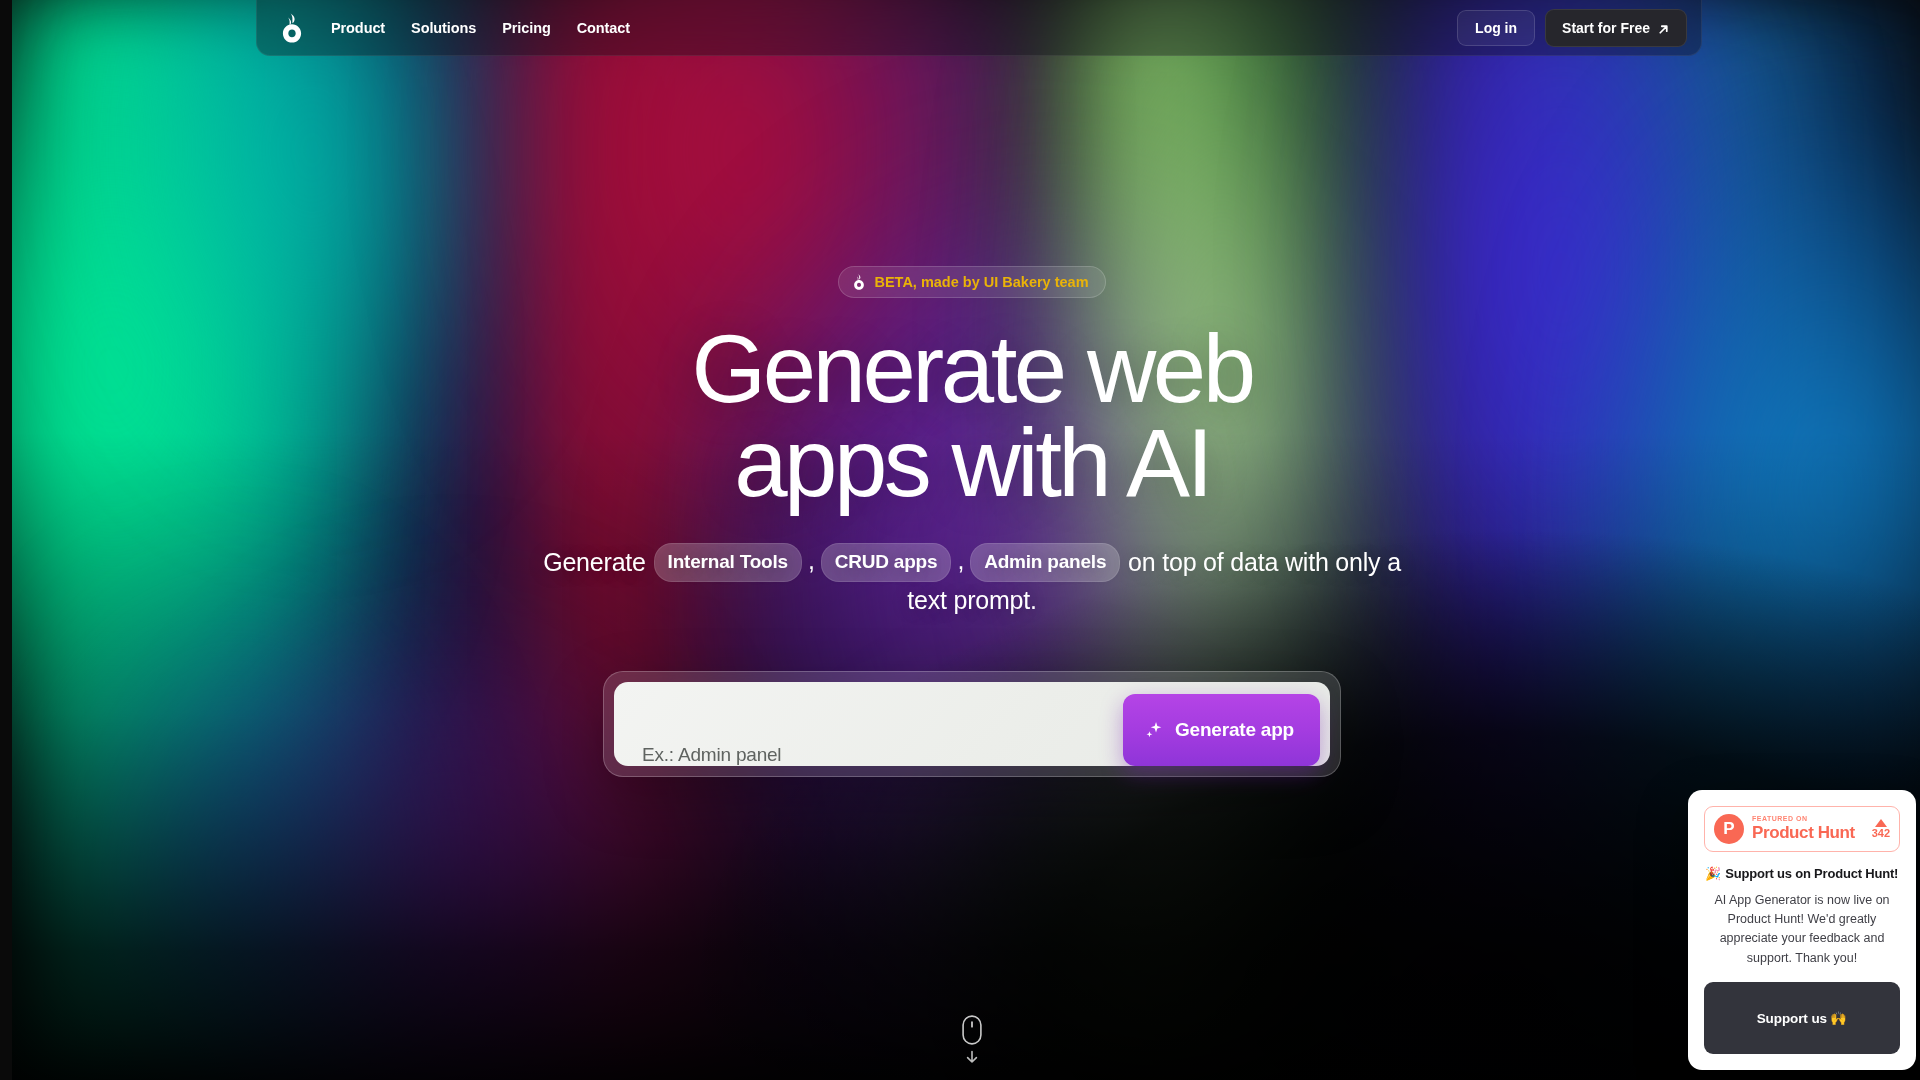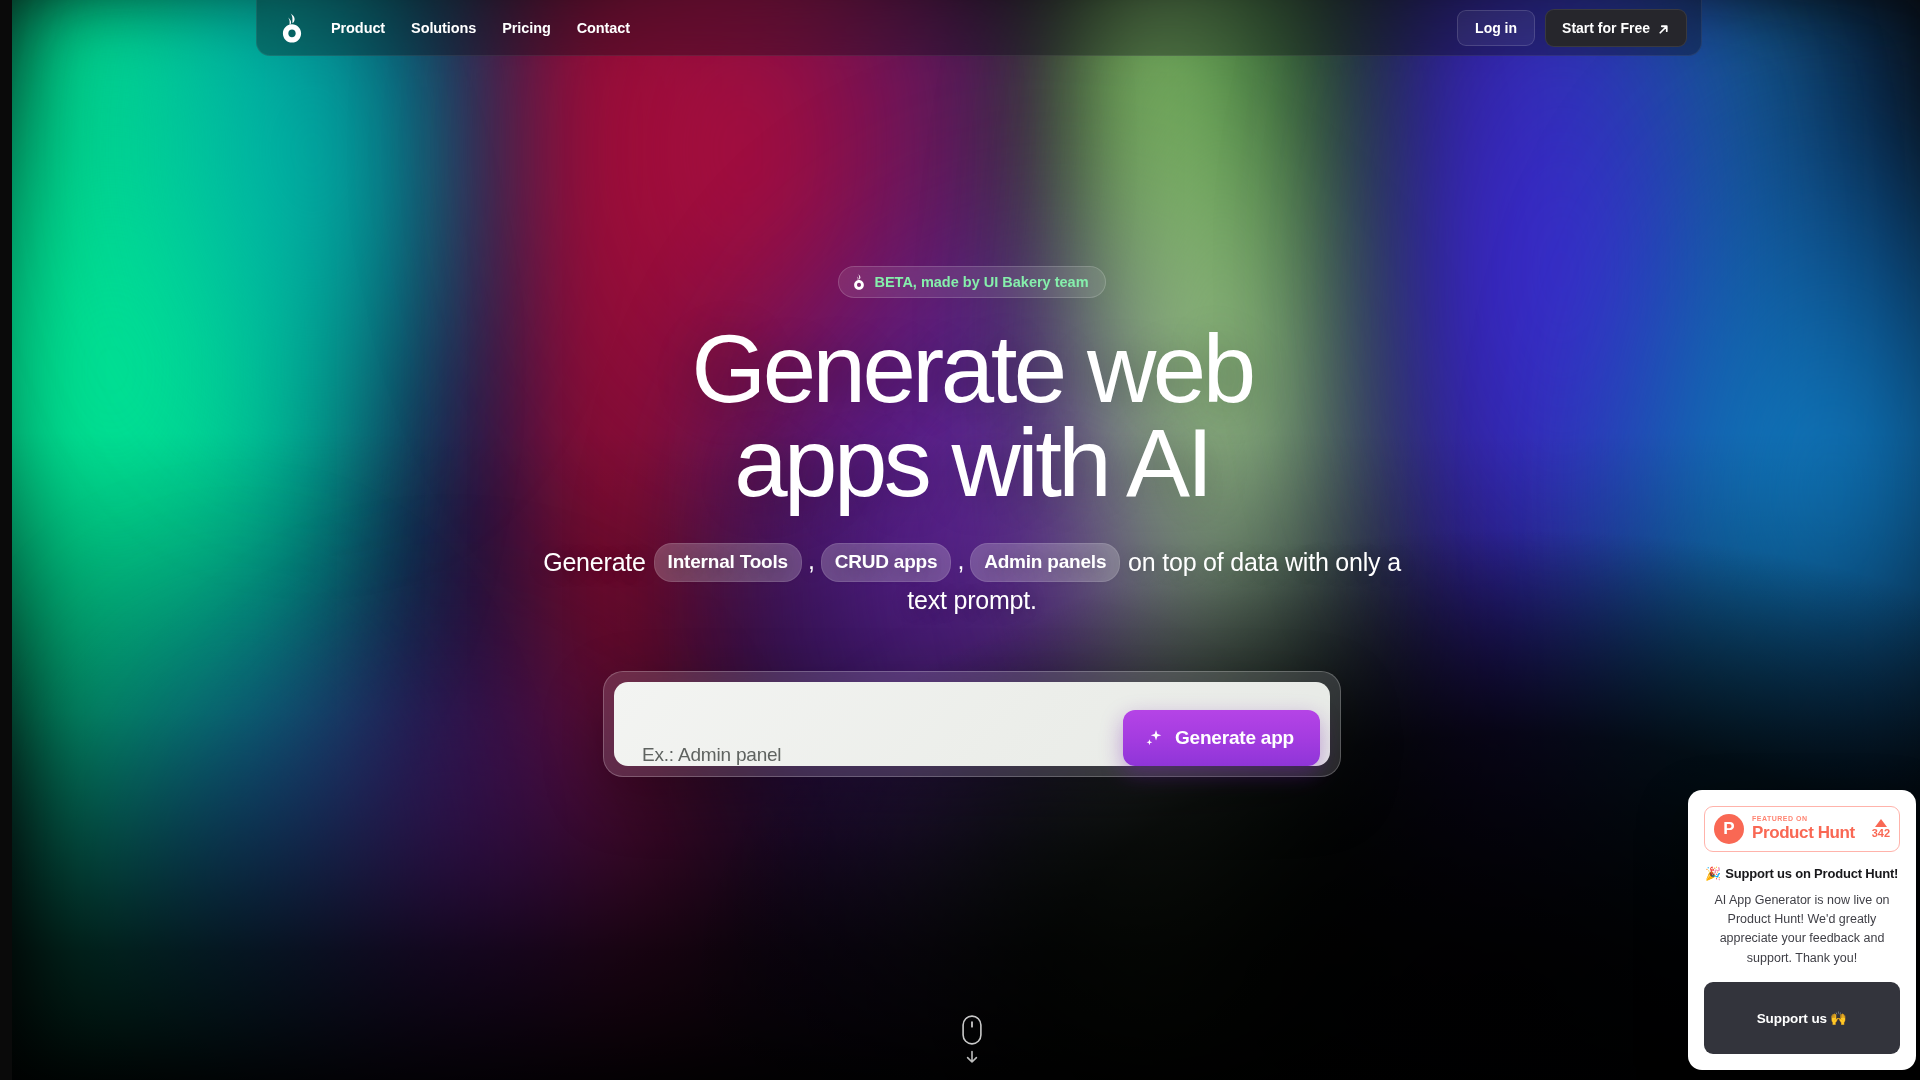--- a/index.html
+++ b/index.html
@@ -205,21 +205,21 @@
     margin-top: 266px;
     display: inline-flex;
     align-items: center;
     gap: 8px;
     padding: 7px 16px 7px 13px;
     border-radius: 999px;
     background: rgba(255,255,255,0.10);
     border: 1px solid rgba(255,255,255,0.16);
     backdrop-filter: blur(10px);
     -webkit-backdrop-filter: blur(10px);
-    color: #86efac;
+    color: #eab308;
     font-size: 14.5px;
     font-weight: 600;
     white-space: nowrap;
     cursor: pointer;
   }
   .badge-logo { width: 14px; height: 16px; display: block; }
 
   .headline {
     margin-top: 24px;
     color: #ffffff;
@@ -285,21 +285,21 @@
     font-family: "Liberation Sans", "DejaVu Sans", sans-serif;
     font-size: 19px;
     color: #2b2b2b;
     letter-spacing: -0.2px;
   }
   .prompt-input::placeholder { color: #5f6360; opacity: 1; }
   .btn-generate {
     display: flex;
     align-items: center;
     gap: 10px;
-    height: 56px;
+    height: 72px;
     padding: 0 26px 0 20px;
     border: none;
     border-radius: 12px;
     background: linear-gradient(180deg, #b544e6 0%, #a43ce0 50%, #8f35d8 100%);
     color: #fff;
     font-family: "Liberation Sans", "DejaVu Sans", sans-serif;
     font-size: 19px;
     font-weight: 700;
     letter-spacing: -0.2px;
     cursor: pointer;

